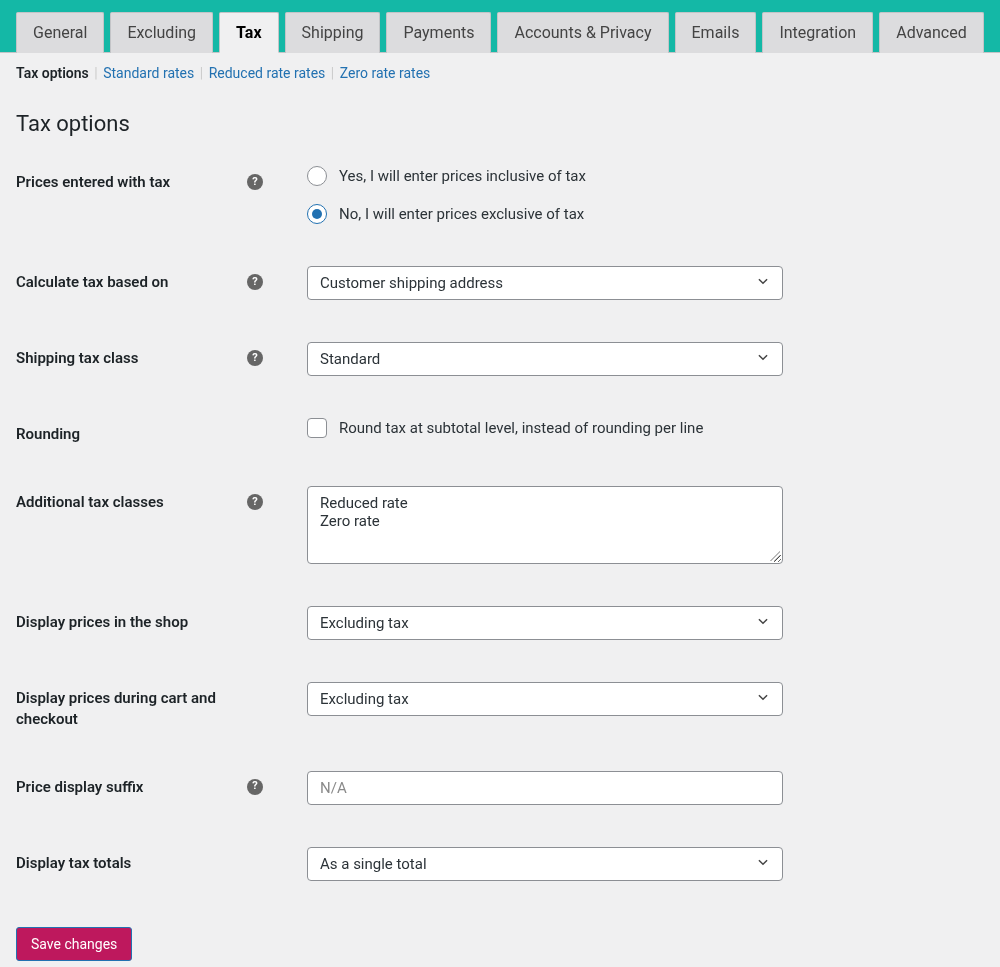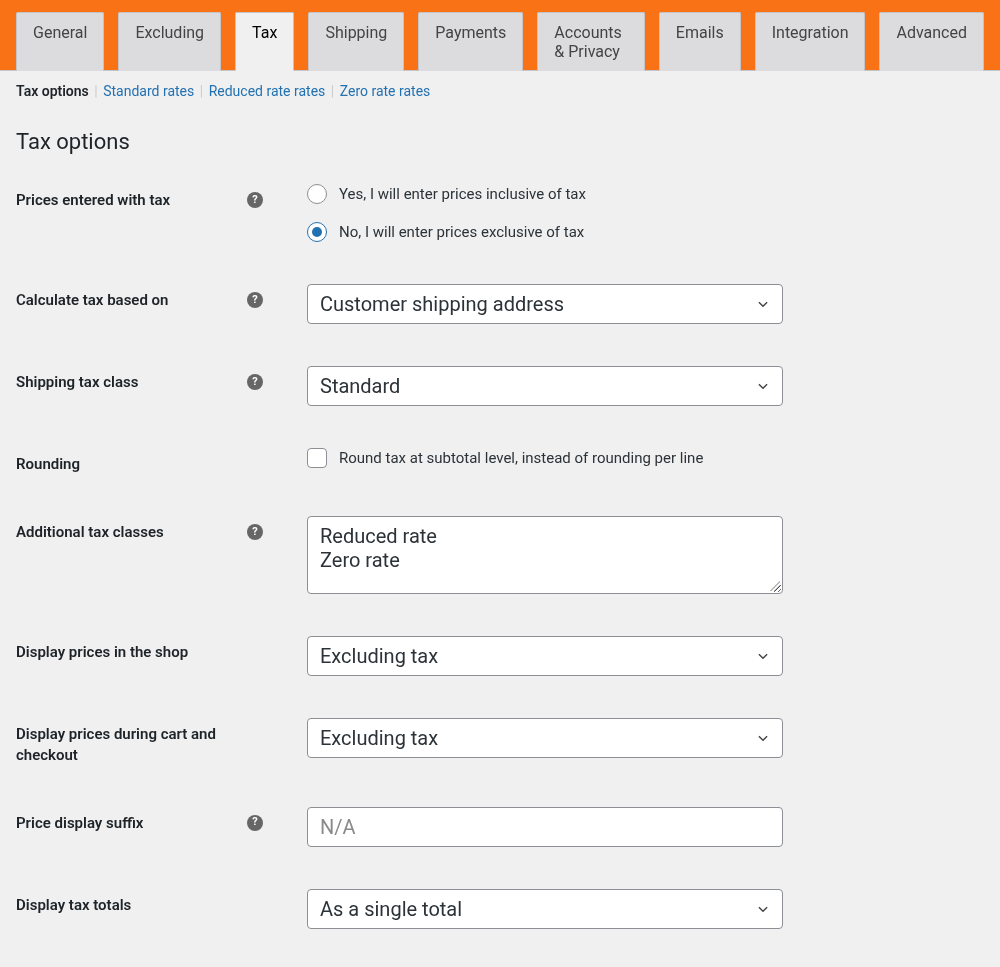--- a/index.html
+++ b/index.html
@@ -8,41 +8,42 @@
     font-family: -apple-system, BlinkMacSystemFont, "Segoe UI", Roboto, Helvetica, Arial, sans-serif;
     font-size: 14px;
     color: #222;
     background: #f0f0f1;
   }
   .wrap { padding: 0; width: 1000px; }
 
   
   .nav-tabs {
     display: flex;
-    gap: 14px;
+    gap: 6px;
     padding: 12px 16px 0 16px;
     border-bottom: 1px solid #c3c4c7;
-    background: #f97316;
+    background: #14b8a6;
   }
   .nav-tab {
     background: #dcdcde;
     border: 1px solid #c3c4c7;
     border-bottom: none;
     padding: 10px 16px;
     font-size: 16px;
     color: #444;
     cursor: pointer;
     border-radius: 2px 2px 0 0;
     margin-bottom: -1px;
     font-weight: 400;
   }
   .nav-tab.active {
     background: #f0f0f1;
     border-bottom: 1px solid #f0f0f1;
     color: #000;
+    font-weight: bold;
   }
 
   
   .subsub {
     padding: 12px 16px 0 16px;
     font-size: 14px;
     color: #555;
   }
   .subsub .sep { color: #ccc; margin: 0 2px; }
   .subsub a { color: #2271b1; text-decoration: none; }
@@ -82,21 +83,21 @@
     align-items: center; justify-content: center; flex-shrink: 0;
     background: #fff; cursor: pointer;
   }
   .radio-ctrl.checked { border-color: #2271b1; }
   .radio-dot { width: 10px; height: 10px; border-radius: 50%; background: #2271b1; }
   .check-ctrl { border-radius: 4px; }
   .radio-label, .check-label { font-size: 15px; color: #2c3338; }
 
   .select-box, .text-input, .textarea {
     width: 476px; border: 1px solid #8c8f94; border-radius: 4px;
-    background: #fff; font-size: 20px; color: #2c3338;
+    background: #fff; font-size: 15px; color: #2c3338;
     padding: 7px 12px; position: relative;
   }
   .select-box { cursor: pointer; display:flex; align-items:center; justify-content:space-between; }
   .select-text { }
   .select-chevron { color: #444; }
   .select-chevron svg { width: 14px; height: 14px; }
   .textarea { height: 78px; white-space: pre-line; resize: both; overflow: auto; }
   .textarea::after {
     content:""; position:absolute; right:2px; bottom:2px; width:10px; height:10px;
     background: linear-gradient(135deg, transparent 50%, #bbb 50%, #bbb 60%, transparent 60%, transparent 70%, #bbb 70%, #bbb 80%, transparent 80%);

